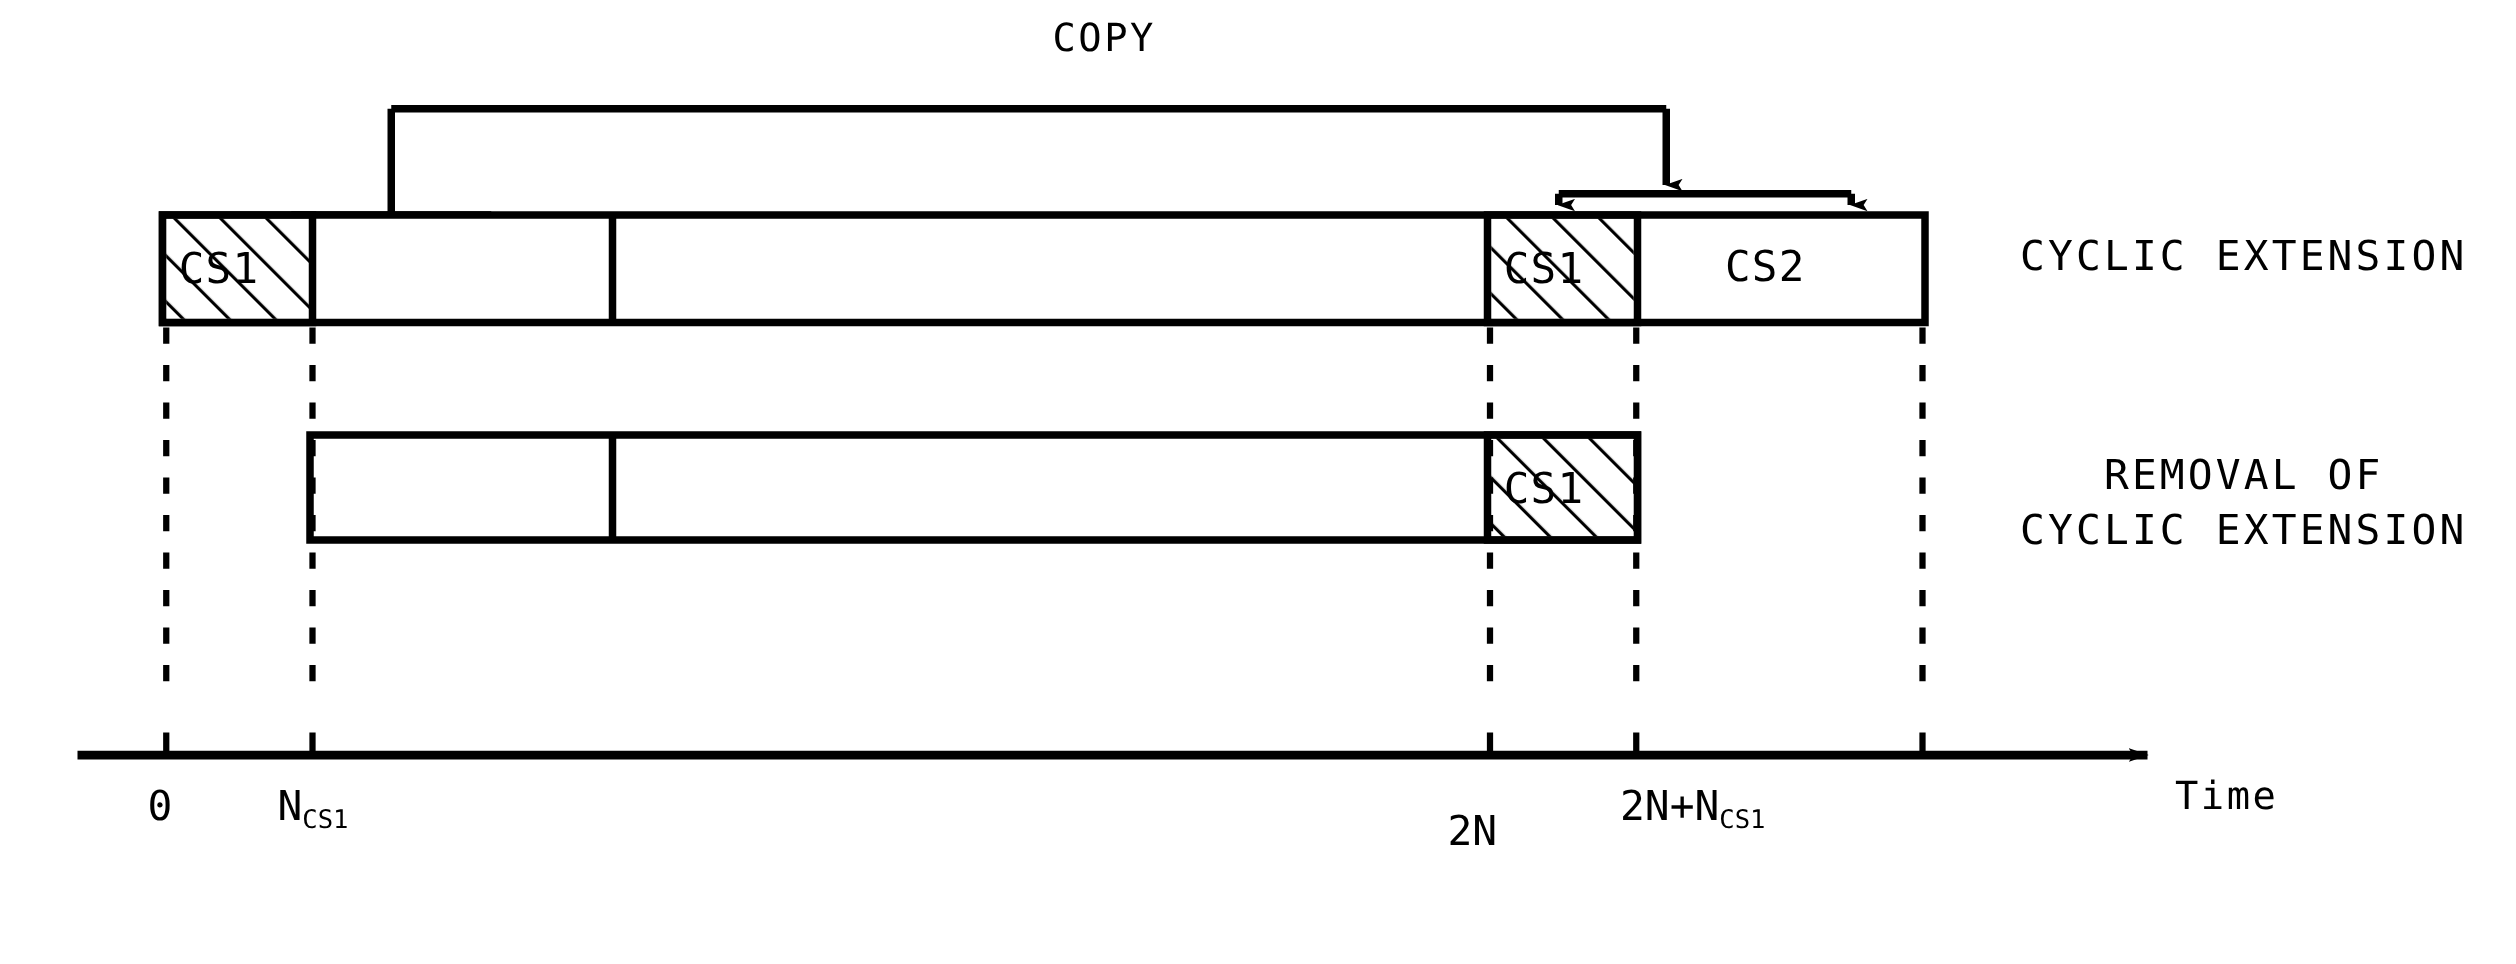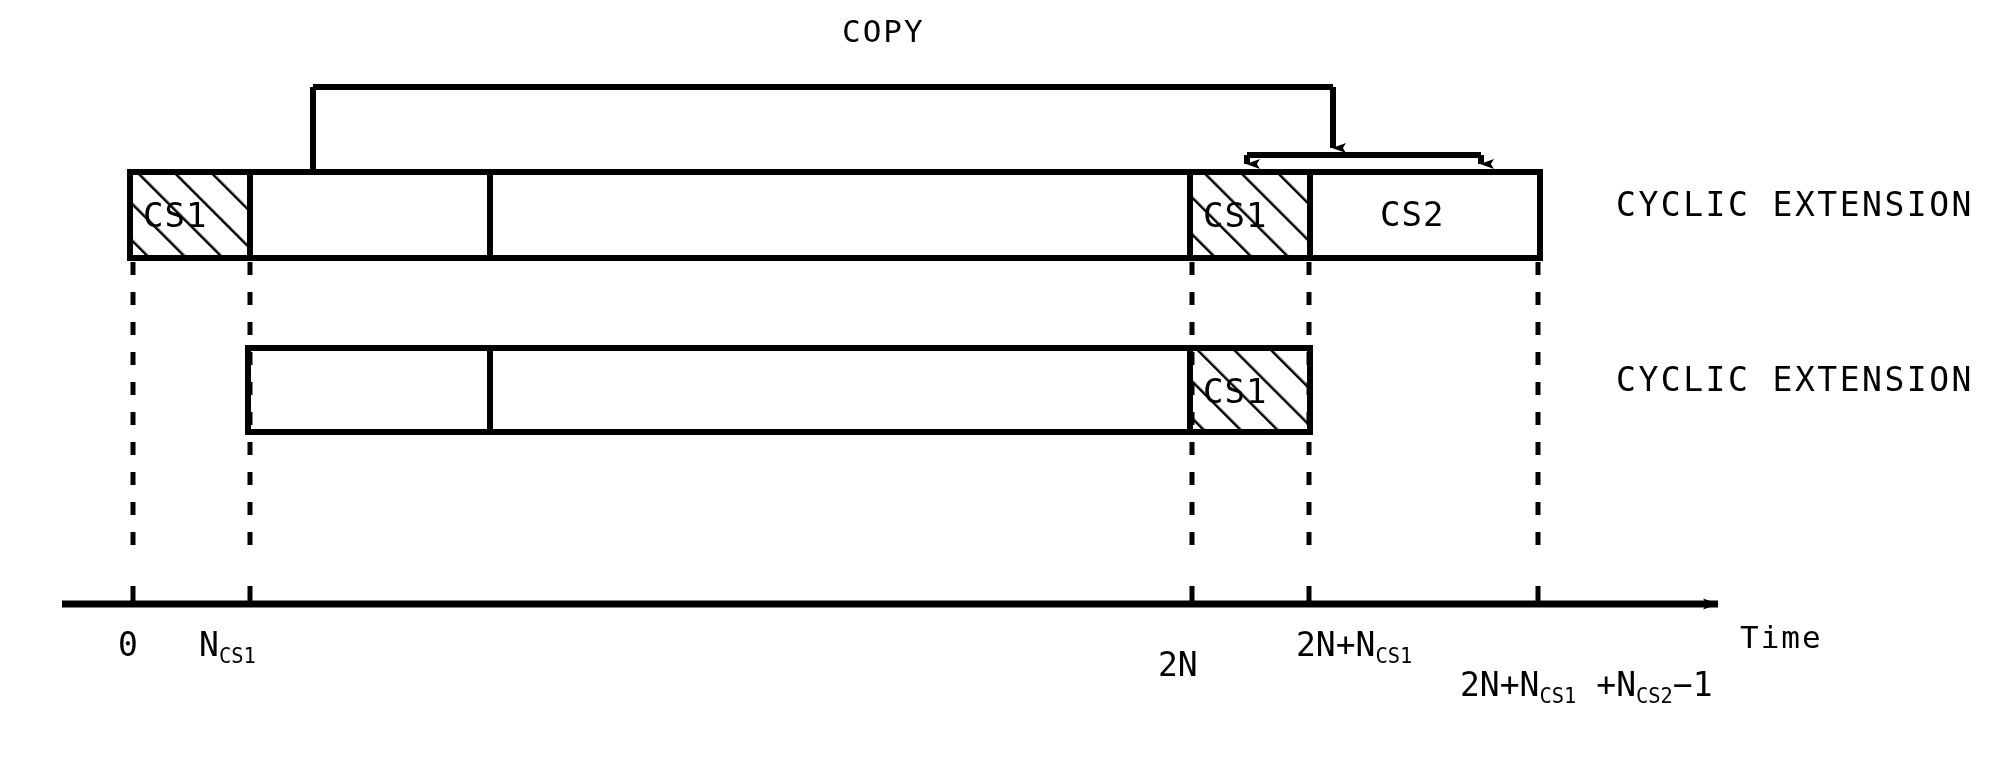--- a/index.html
+++ b/index.html
@@ -135,38 +135,36 @@
 
   <div class="lbl blocklbl" style="left:1380px; top:197px;">CS2</div>
 
   <div class="lbl blocklbl" style="left:1203px; top:374px;">CS1</div>
 
   <div class="lbl sidelbl" style="left:1585px; top:183px; width:420px;">
     <div>CYCLIC EXTENSION</div>
   </div>
 
   <div class="lbl sidelbl" style="left:1585px; top:358px; width:420px;">
+    <div>REMOVAL OF</div>
     <div>CYCLIC EXTENSION</div>
   </div>
 
   <div class="lbl axlbl" style="left:118px; top:628px;">
     <span>0</span>
   </div>
 
-  <div class="lbl axlbl" style="left:199px; top:628px;">
+  <div class="lbl axlbl" style="left:222px; top:628px;">
     <span>N</span><span class="sub">CS1</span>
   </div>
 
   <div class="lbl axlbl" style="left:1158px; top:648px;">
     <span>2N</span>
   </div>
 
   <div class="lbl axlbl" style="left:1296px; top:628px;">
     <span>2N+N</span><span class="sub">CS1</span>
   </div>
 
-  <div class="lbl axlbl" style="left:1460px; top:668px;">
-    <span>2N+N</span><span class="sub">CS1</span><span> +N</span><span class="sub">CS2</span><span>−1</span>
-  </div>
 
   <div class="lbl timelbl" style="left:1740px; top:586px;margin-top:36px;">Time</div>
 
 </div>
 
 </body></html>

